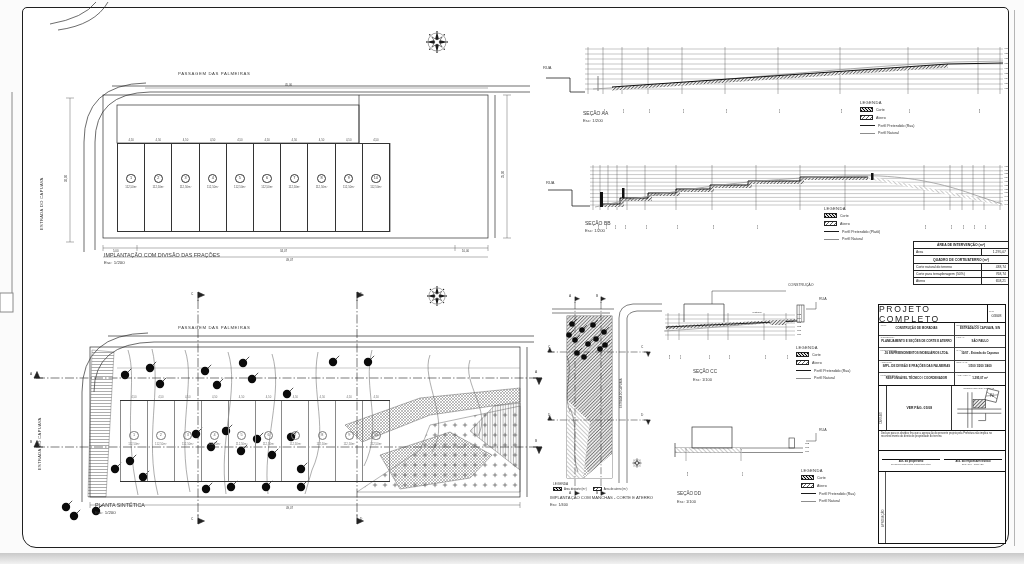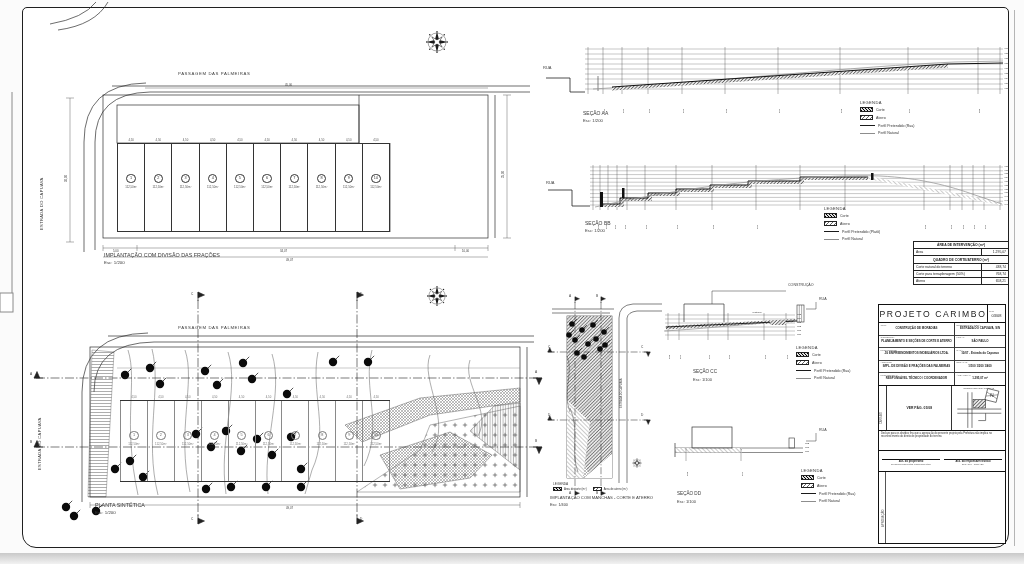--- a/index.html
+++ b/index.html
@@ -643,21 +643,21 @@
         <div class="c2">768,74</div>
       </div>
       <div class="rw">
         <div class="c1">Aterro</div>
         <div class="c2">658,21</div>
       </div>
     </div>
 
   <div class="tblock">
     <div class="tb-header">
-      <div class="tb-title">PROJETO CARIMBO</div>
+      <div class="tb-title">PROJETO COMPLETO</div>
       <div class="tb-fls">
         <span class="a">FLS.</span>
         <span class="b">03/08</span>
       </div>
     </div>
     <div class="tb-main">
       <div class="tb-left" id="tb-left">
           <div class="tb-row">
             <span class="lab">TIPO:</span>
             <span class="val">CONSTRUÇÃO DE MORADIAS</span>

